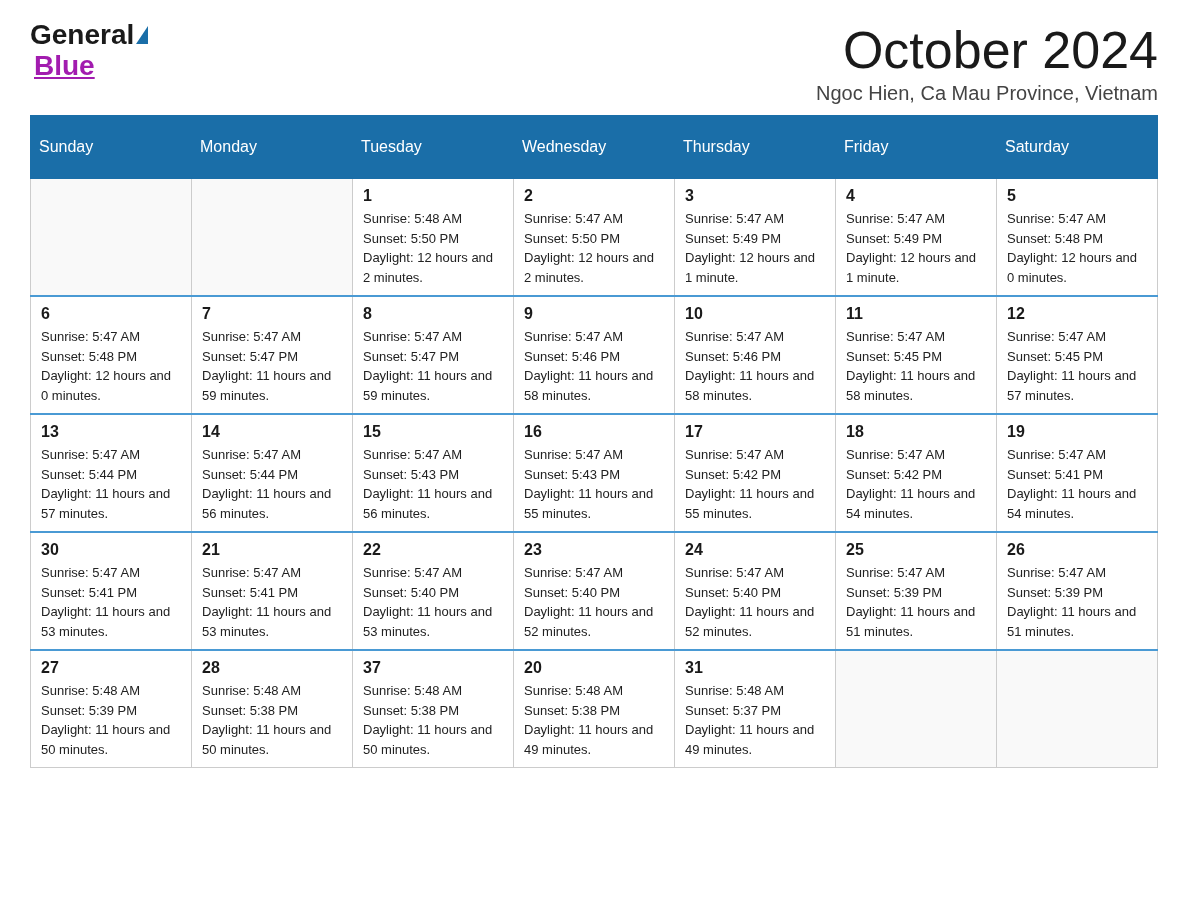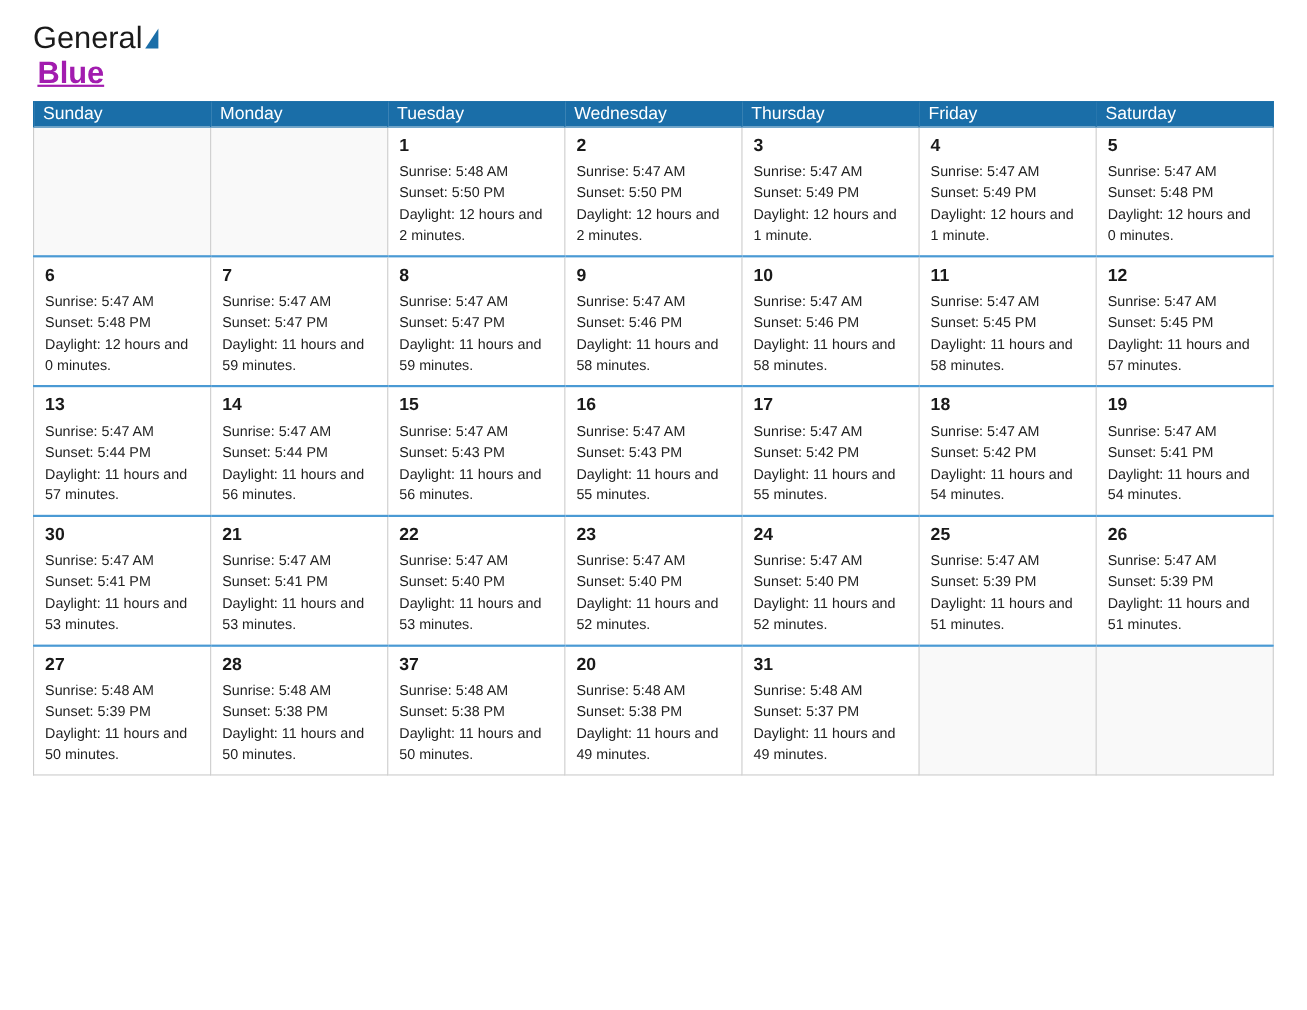--- a/index.html
+++ b/index.html
@@ -16,21 +16,21 @@
       align-items: flex-start;
       margin-bottom: 10px;
     }
     .logo {
       display: flex;
       align-items: center;
       gap: 0;
     }
     .logo-text-general {
       font-size: 28px;
-      font-weight: normal;
+      font-weight: bold;
       color: #1a1a1a;
     }
     .logo-text-blue {
       font-size: 28px;
       font-weight: bold;
       color: #a21caf;
       text-decoration: underline;
     }
     .title-block {
       text-align: right;
@@ -48,21 +48,21 @@
     .calendar {
       width: 100%;
       border-collapse: collapse;
       margin-top: 8px;
     }
     .calendar th {
       background: #1a6ea8;
       color: #fff;
       font-size: 16px;
       font-weight: normal;
-      padding: 2px 8px;
+      padding: 22px 8px;
       text-align: left;
       border: 1px solid #1a6ea8;
     }
     .calendar td {
       border: 1px solid #ccc;
       vertical-align: top;
       padding: 8px 10px;
       width: 14.28%;
       min-height: 110px;
       font-size: 13px;
@@ -99,20 +99,24 @@
     <div style="display:flex; flex-direction:column; line-height:1.1;">
       <div style="display:flex; align-items:center;">
         <span class="logo-text-general">General</span>
         <div style="display:flex; flex-direction:column; margin-left:2px;">
           <div style="width:0; height:0; border-left:12px solid transparent; border-right:0px solid transparent; border-bottom:18px solid #1a6ea8; align-self:flex-end;"></div>
         </div>
       </div>
       <span class="logo-text-blue" style="margin-left:4px;">Blue</span>
     </div>
   </div>
+  <div class="title-block">
+    <div class="month-title">October 2024</div>
+    <div class="location-title">Ngoc Hien, Ca Mau Province, Vietnam</div>
+  </div>
 </div>
 
 <table class="calendar">
   <thead>
     <tr>
     <th>Sunday</th>
         <th>Monday</th>
         <th>Tuesday</th>
         <th>Wednesday</th>
         <th>Thursday</th>

